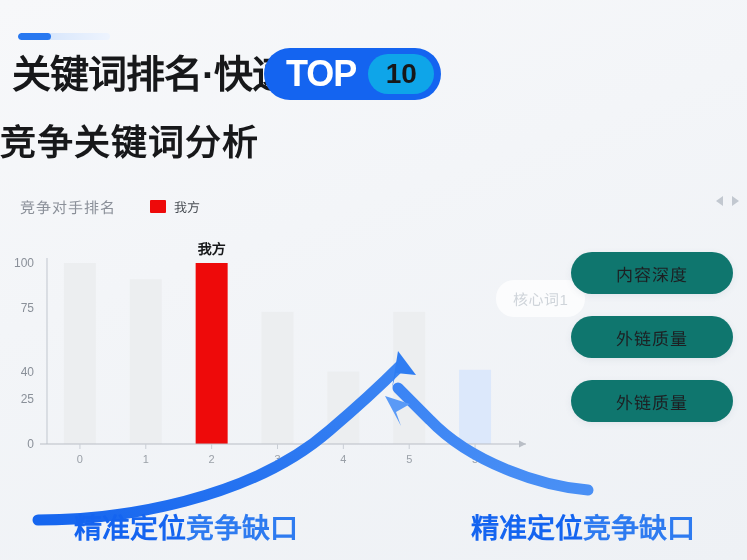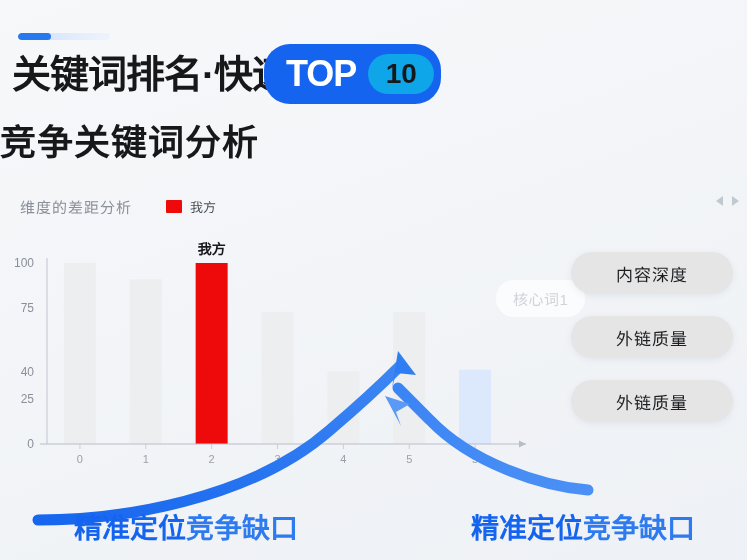--- a/index.html
+++ b/index.html
@@ -32,21 +32,21 @@
     display:flex; align-items:center; height:56px;
   }
   .headline-main{
     font-size:39px; font-weight:bold; color:#17181a;
     letter-spacing:-1px; line-height:1;
     white-space:nowrap;
   }
   .badge{
     position:relative; margin-left:-26px;
     display:flex; align-items:center;
-    height:60px; padding:0 7px 0 22px;
+    height:52px; padding:0 7px 0 22px;
     border-radius:26px; background:#1464f0;
     z-index:2;
   }
   .badge-top{
     font-size:36px; font-weight:bold; color:#ffffff;
     letter-spacing:-1px; line-height:1;
   }
   .badge-num{
     margin-left:12px;
     min-width:66px; height:40px; border-radius:20px;
@@ -111,21 +111,21 @@
     white-space:nowrap;
   }
 
   
   .pill-col{
     position:absolute; right:14px; top:252px;
     display:flex; flex-direction:column; gap:22px;
   }
   .pill{
     width:162px; height:42px; border-radius:21px;
-    background:#e5e5e5;
+    background:#0f766e;
     box-shadow:0 2px 7px rgba(80,95,120,0.09);
     display:flex; align-items:center; justify-content:center;
     font-size:17px; color:#1d1f22; letter-spacing:1px;
   }
 
   
   .caption{
     position:absolute; bottom:14px;
     display:flex; align-items:baseline;
     white-space:nowrap;
@@ -159,21 +159,21 @@
   <span class="headline-main">关键词排名·快速</span>
   <span class="badge">
     <span class="badge-top">TOP</span>
     <span class="badge-num">10</span>
   </span>
 </div>
 
 <div class="subtitle">竞争关键词分析</div>
 
 <div class="legend-row">
-  <span class="legend-title">维度的差距分析</span>
+  <span class="legend-title">竞争对手排名</span>
   <span class="legend-item">
     <span class="legend-swatch"></span>
     <span class="legend-label">我方</span>
   </span>
 </div>
 
 <div class="right-header">
   <span class="tri tri-l"></span>
   <span class="tri tri-r"></span>
 </div>

